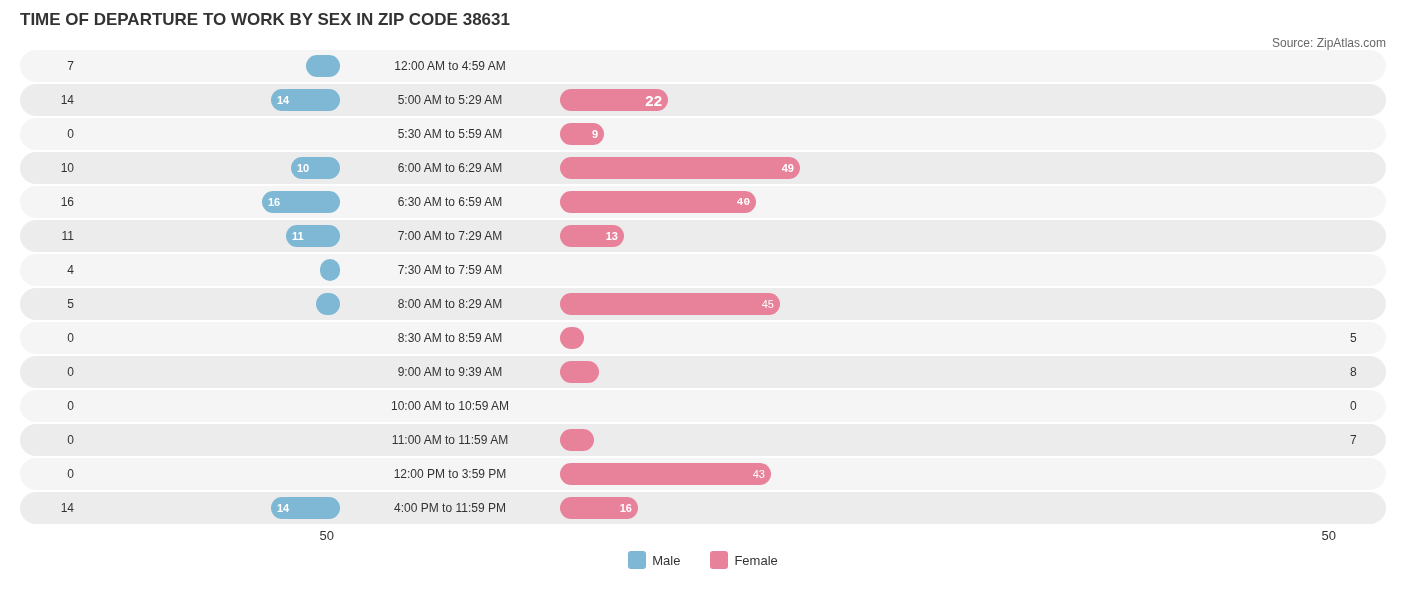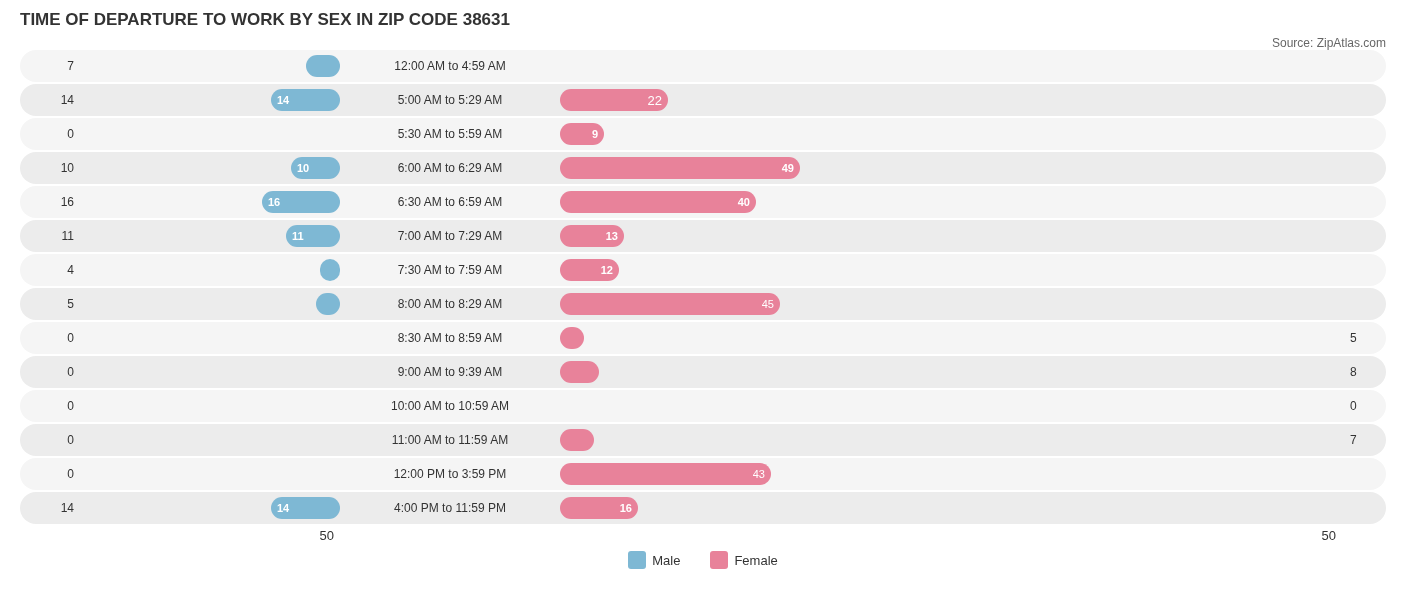--- a/index.html
+++ b/index.html
@@ -167,21 +167,21 @@
       <div class="left-bar-container">
         <div class="left-bar" style="width:69px; position:relative;">
           <span style="position:absolute;left:6px;top:50%;transform:translateY(-50%);font-size:11px;color:white;font-weight:bold;">14</span>
         </div>
       </div>
     </div>
     <div class="label-center">5:00 AM to 5:29 AM</div>
     <div class="right-section">
       <div class="right-bar-container">
         <div class="right-bar" style="width:108px; position:relative;">
-          <span style="position:absolute;right:6px;top:50%;transform:translateY(-50%);font-size:13px;color:white;font-weight:normal;">22</span>
+          <span style="position:absolute;right:6px;top:50%;transform:translateY(-50%);font-size:15px;color:white;font-weight:bold;">22</span>
         </div>
       </div>
       <span class="right-value"></span>
     </div>
   </div>
     <div class="bar-row" style="background: rgb(245, 245, 245);">
     <div class="left-section">
       <span class="left-value">0</span>
       <div class="left-bar-container">
         <div class="left-bar" style="width:0px; position:relative;">
@@ -223,21 +223,21 @@
       <span class="left-value">16</span>
       <div class="left-bar-container">
         <div class="left-bar" style="width:78px; position:relative;">
           <span style="position:absolute;left:6px;top:50%;transform:translateY(-50%);font-size:11px;color:white;font-weight:bold;">16</span>
         </div>
       </div>
     </div>
     <div class="label-center">6:30 AM to 6:59 AM</div>
     <div class="right-section">
       <div class="right-bar-container">
-        <div class="right-bar" style="width:196px; position:relative;">
+        <div class="right-bar" style="width:196px; position:relative;font-family:Liberation Mono, monospace;">
           <span style="position:absolute;right:6px;top:50%;transform:translateY(-50%);font-size:11px;color:white;font-weight:bold;">40</span>
         </div>
       </div>
       <span class="right-value"></span>
     </div>
   </div>
     <div class="bar-row" style="background: rgb(236, 236, 236);">
     <div class="left-section">
       <span class="left-value">11</span>
       <div class="left-bar-container">
@@ -259,28 +259,20 @@
     <div class="bar-row" style="background: rgb(245, 245, 245);">
     <div class="left-section">
       <span class="left-value">4</span>
       <div class="left-bar-container">
         <div class="left-bar" style="width:20px; position:relative;">
           
         </div>
       </div>
     </div>
     <div class="label-center">7:30 AM to 7:59 AM</div>
-    <div class="right-section">
-      <div class="right-bar-container">
-        <div class="right-bar" style="width:59px; position:relative;">
-          <span style="position:absolute;right:6px;top:50%;transform:translateY(-50%);font-size:11px;color:white;font-weight:bold;">12</span>
-        </div>
-      </div>
-      <span class="right-value"></span>
-    </div>
   </div>
     <div class="bar-row" style="background: rgb(236, 236, 236);">
     <div class="left-section">
       <span class="left-value">5</span>
       <div class="left-bar-container">
         <div class="left-bar" style="width:24px; position:relative;">
           
         </div>
       </div>
     </div>

